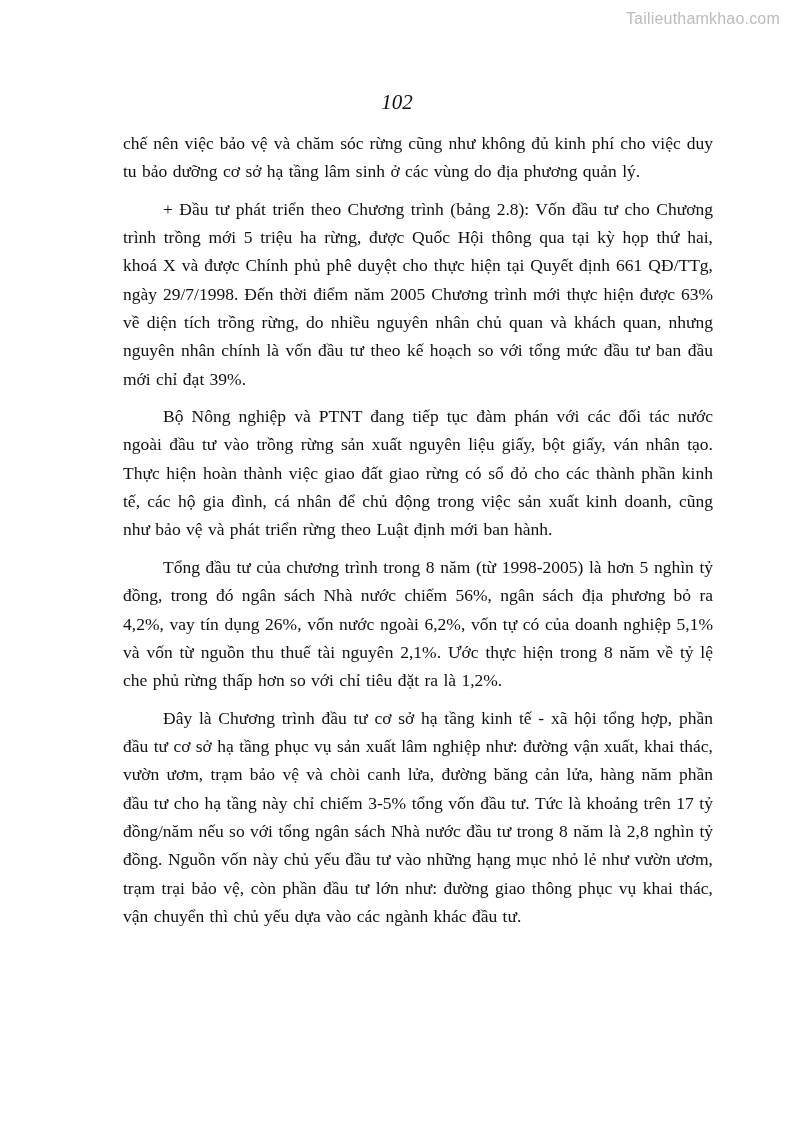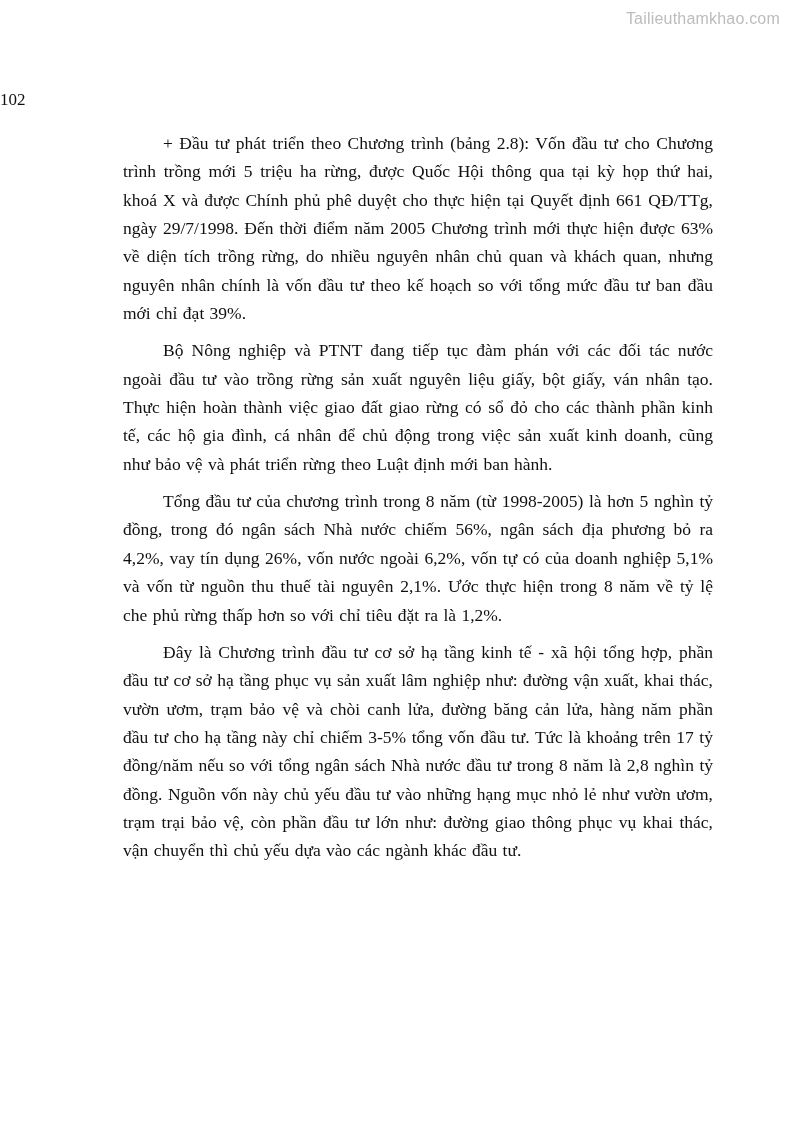--- a/index.html
+++ b/index.html
@@ -24,22 +24,23 @@
     font-family: "Liberation Sans", sans-serif;
     font-size: 16px;
     color: #bcbcbc;
     letter-spacing: 0.2px;
   }
   .page-number {
     position: absolute;
     top: 90px;
     left: 0;
     width: 100%;
-    text-align: left;
-    font-size: 17px;
+    text-align: center;
+    font-size: 21px;
+    font-style: italic;
   }
   .content {
     position: absolute;
     top: 129px;
     left: 123px;
     width: 590px;
     font-size: 17.5px;
     line-height: 1.62;
     text-align: justify;
   }
@@ -54,18 +55,19 @@
 </style>
 </head>
 <body>
 
 <div class="page">
   <div class="watermark">Tailieuthamkhao.com</div>
 
   <div class="page-number">102</div>
 
   <div class="content">
+    <p class="para no-indent">chế nên việc bảo vệ và chăm sóc rừng cũng như không đủ kinh phí cho việc duy tu bảo dưỡng cơ sở hạ tầng lâm sinh ở các vùng do địa phương quản lý.</p>
     <p class="para">+ Đầu tư phát triển theo Chương trình (bảng 2.8): Vốn đầu tư cho Chương trình trồng mới 5 triệu ha rừng, được Quốc Hội thông qua tại kỳ họp thứ hai, khoá X và được Chính phủ phê duyệt cho thực hiện tại Quyết định 661 QĐ/TTg, ngày 29/7/1998. Đến thời điểm năm 2005 Chương trình mới thực hiện được 63% về diện tích trồng rừng, do nhiều nguyên nhân chủ quan và khách quan, nhưng nguyên nhân chính là vốn đầu tư theo kế hoạch so với tổng mức đầu tư ban đầu mới chỉ đạt 39%.</p>
     <p class="para">Bộ Nông nghiệp và PTNT đang tiếp tục đàm phán với các đối tác nước ngoài đầu tư vào trồng rừng sản xuất nguyên liệu giấy, bột giấy, ván nhân tạo. Thực hiện hoàn thành việc giao đất giao rừng có sổ đỏ cho các thành phần kinh tế, các hộ gia đình, cá nhân để chủ động trong việc sản xuất kinh doanh, cũng như bảo vệ và phát triển rừng theo Luật định mới ban hành.</p>
     <p class="para">Tổng đầu tư của chương trình trong 8 năm (từ 1998-2005) là hơn 5 nghìn tỷ đồng, trong đó ngân sách Nhà nước chiếm 56%, ngân sách địa phương bỏ ra 4,2%, vay tín dụng 26%, vốn nước ngoài 6,2%, vốn tự có của doanh nghiệp 5,1% và vốn từ nguồn thu thuế tài nguyên 2,1%. Ước thực hiện trong 8 năm về tỷ lệ che phủ rừng thấp hơn so với chỉ tiêu đặt ra là 1,2%.</p>
     <p class="para">Đây là Chương trình đầu tư cơ sở hạ tầng kinh tế - xã hội tổng hợp, phần đầu tư cơ sở hạ tầng phục vụ sản xuất lâm nghiệp như: đường vận xuất, khai thác, vườn ươm, trạm bảo vệ và chòi canh lửa, đường băng cản lửa, hàng năm phần đầu tư cho hạ tầng này chỉ chiếm 3-5% tổng vốn đầu tư. Tức là khoảng trên 17 tỷ đồng/năm nếu so với tổng ngân sách Nhà nước đầu tư trong 8 năm là 2,8 nghìn tỷ đồng. Nguồn vốn này chủ yếu đầu tư vào những hạng mục nhỏ lẻ như vườn ươm, trạm trại bảo vệ, còn phần đầu tư lớn như: đường giao thông phục vụ khai thác, vận chuyển thì chủ yếu dựa vào các ngành khác đầu tư.</p>
   </div>
 </div>
 
 </body></html>

